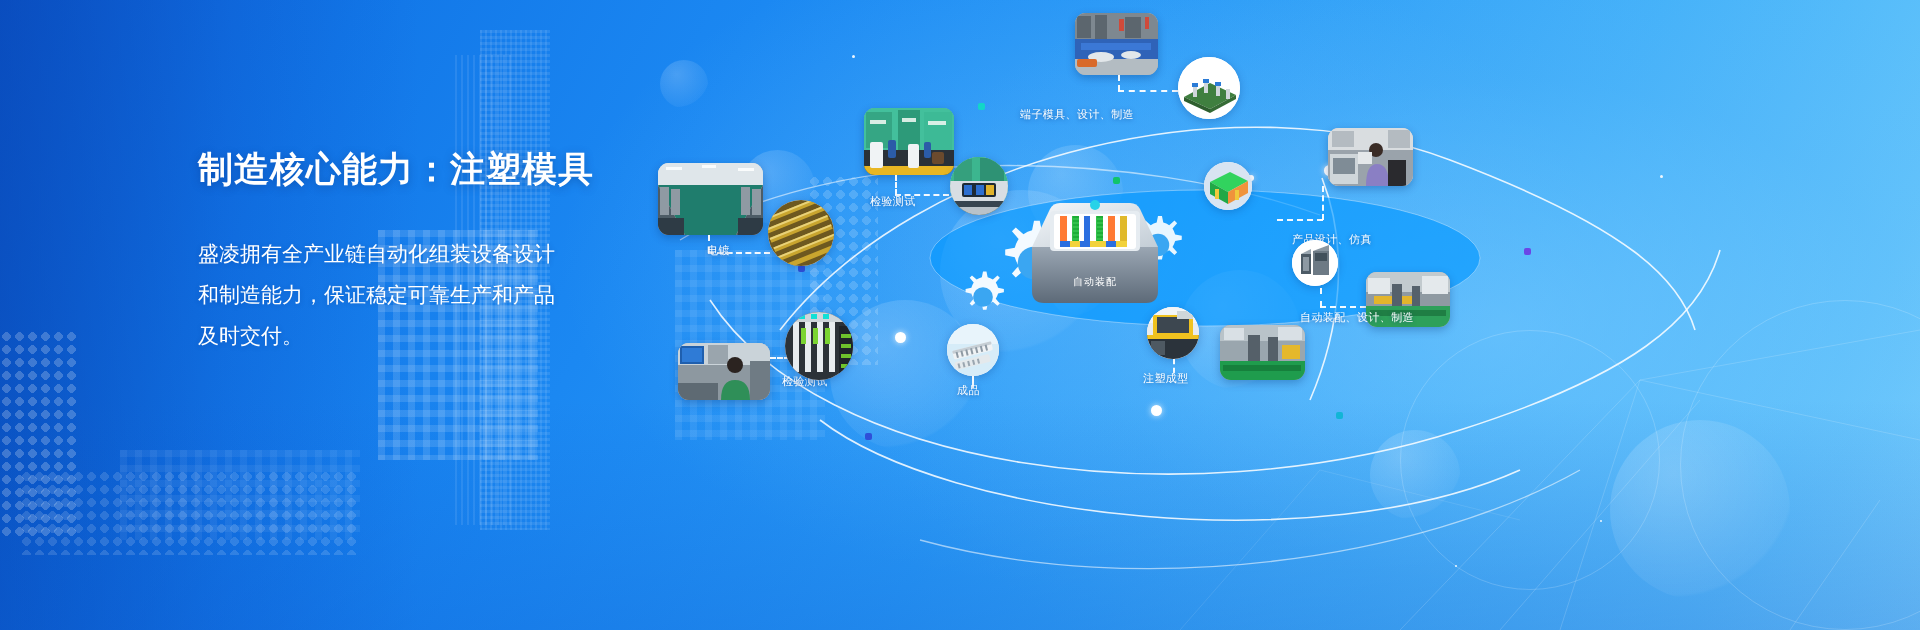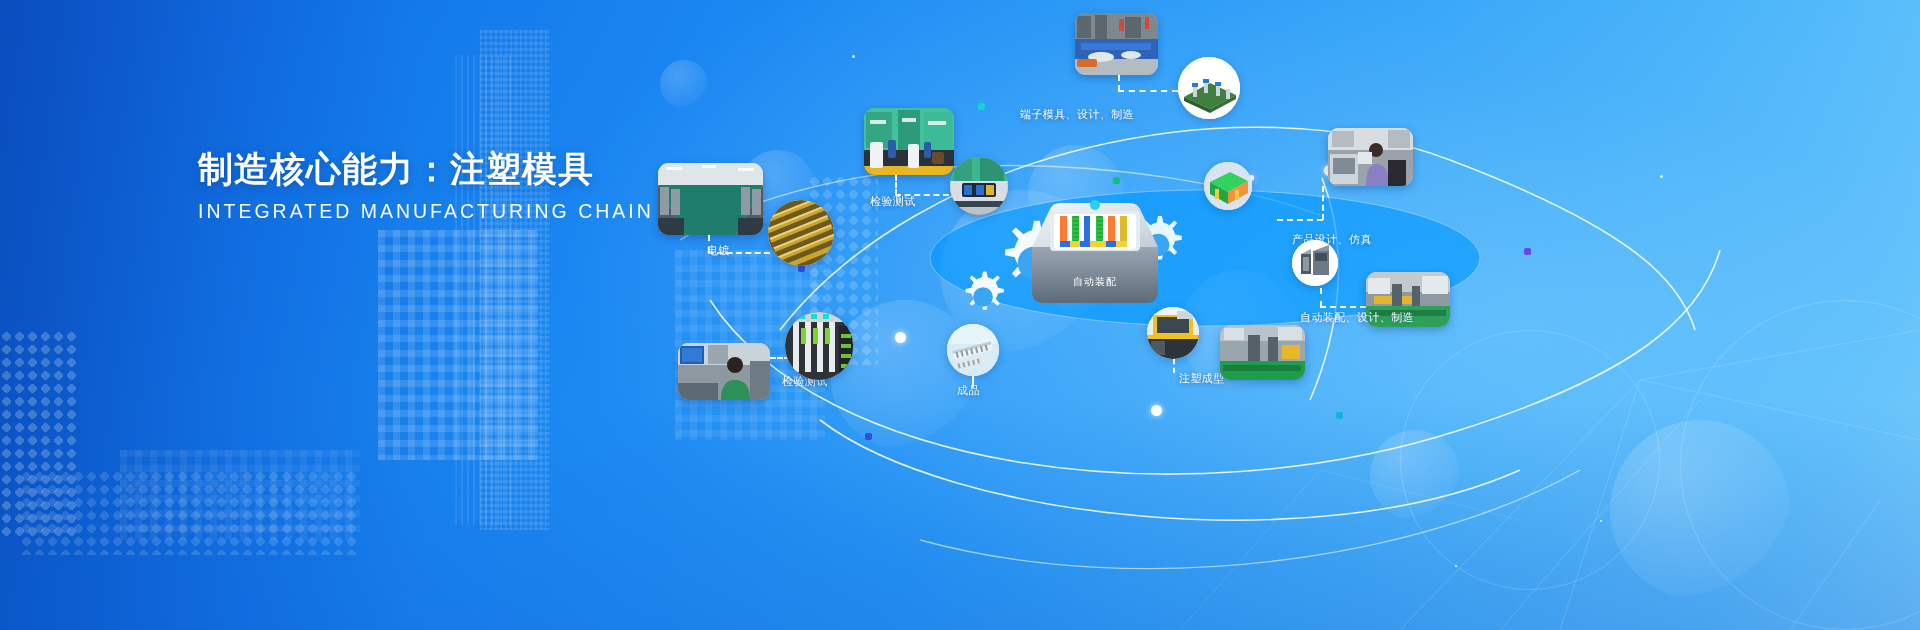--- a/index.html
+++ b/index.html
@@ -167,21 +167,21 @@
   <div class="cubedot" style="left:798px;top:265px;background:#2f4fd8;"></div>
   <div class="cubedot" style="left:1524px;top:248px;background:#6a46e6;"></div>
   <div class="cubedot" style="left:865px;top:433px;background:#2f4fd8;"></div>
   <div class="cubedot" style="left:1336px;top:412px;background:#12b5d6;"></div>
   <div class="sparkle" style="left:1660px;top:175px;"></div>
   <div class="sparkle" style="left:1455px;top:565px;width:2px;height:2px;"></div>
   <div class="sparkle" style="left:1600px;top:520px;width:2px;height:2px;"></div>
 
   <div class="copy">
     <h1>制造核心能力：注塑模具</h1>
-    <div class="eng">INTEGRATED MANUFACTURING CHAIN</div>
+    <div class="body">盛凌拥有全产业链自动化组装设备设计和制造能力，保证稳定可靠生产和产品及时交付。</div>
   </div>
 
   <div class="diagram">
 
     <svg width="1300" height="630" style="position:absolute;left:0;top:0;">
       <g fill="none" stroke="rgba(255,255,255,0.85)" stroke-width="1.6">
         <path d="M160 330 C 300 150, 620 80, 830 160 C 1010 228, 1060 280, 1075 330"></path>
         <path d="M90 300 C 200 470, 560 520, 840 430 C 1010 376, 1080 320, 1100 250"></path>
         <path d="M200 420 C 330 520, 700 560, 900 470"></path>
         <path d="M702 178 C 730 250, 720 330, 690 400"></path>
@@ -486,21 +486,21 @@
         <rect x="0" y="0" width="52" height="16" fill="#f2f5f7"></rect>
         <rect x="6" y="8" width="40" height="20" fill="#f0c21f"></rect>
         <rect x="10" y="10" width="32" height="16" fill="#3d4750"></rect>
         <rect x="0" y="28" width="52" height="24" fill="#2b333b"></rect>
         <rect x="0" y="28" width="52" height="4" fill="#f0c21f"></rect>
         <rect x="4" y="34" width="14" height="14" fill="#4e5962"></rect>
         <rect x="30" y="4" width="16" height="8" fill="#cfd6da"></rect>
       </svg>
     </div>
     <div class="dashv" style="left:553px;top:359px;height:14px;"></div>
-    <div class="node-label" style="left:523px;top:371px;margin-left:36px;">注塑成型</div>
+    <div class="node-label" style="left:523px;top:371px;">注塑成型</div>
     <div class="thumb" style="left:600px;top:325px;width:85px;height:55px;">
       <svg width="85" height="55" viewBox="0 0 85 55">
         <rect width="85" height="55" fill="#8e9ba4"></rect>
         <rect width="85" height="16" fill="#b9c3c9"></rect>
         <rect x="0" y="16" width="85" height="20" fill="#9aa6ae"></rect>
         <rect x="0" y="36" width="85" height="19" fill="#1f9c4d"></rect>
         <rect x="3" y="40" width="78" height="6" fill="#16803c"></rect>
         <g fill="#d9e0e5">
             <rect x="4" y="3" width="20" height="12"></rect>
             <rect x="58" y="2" width="24" height="13"></rect>

